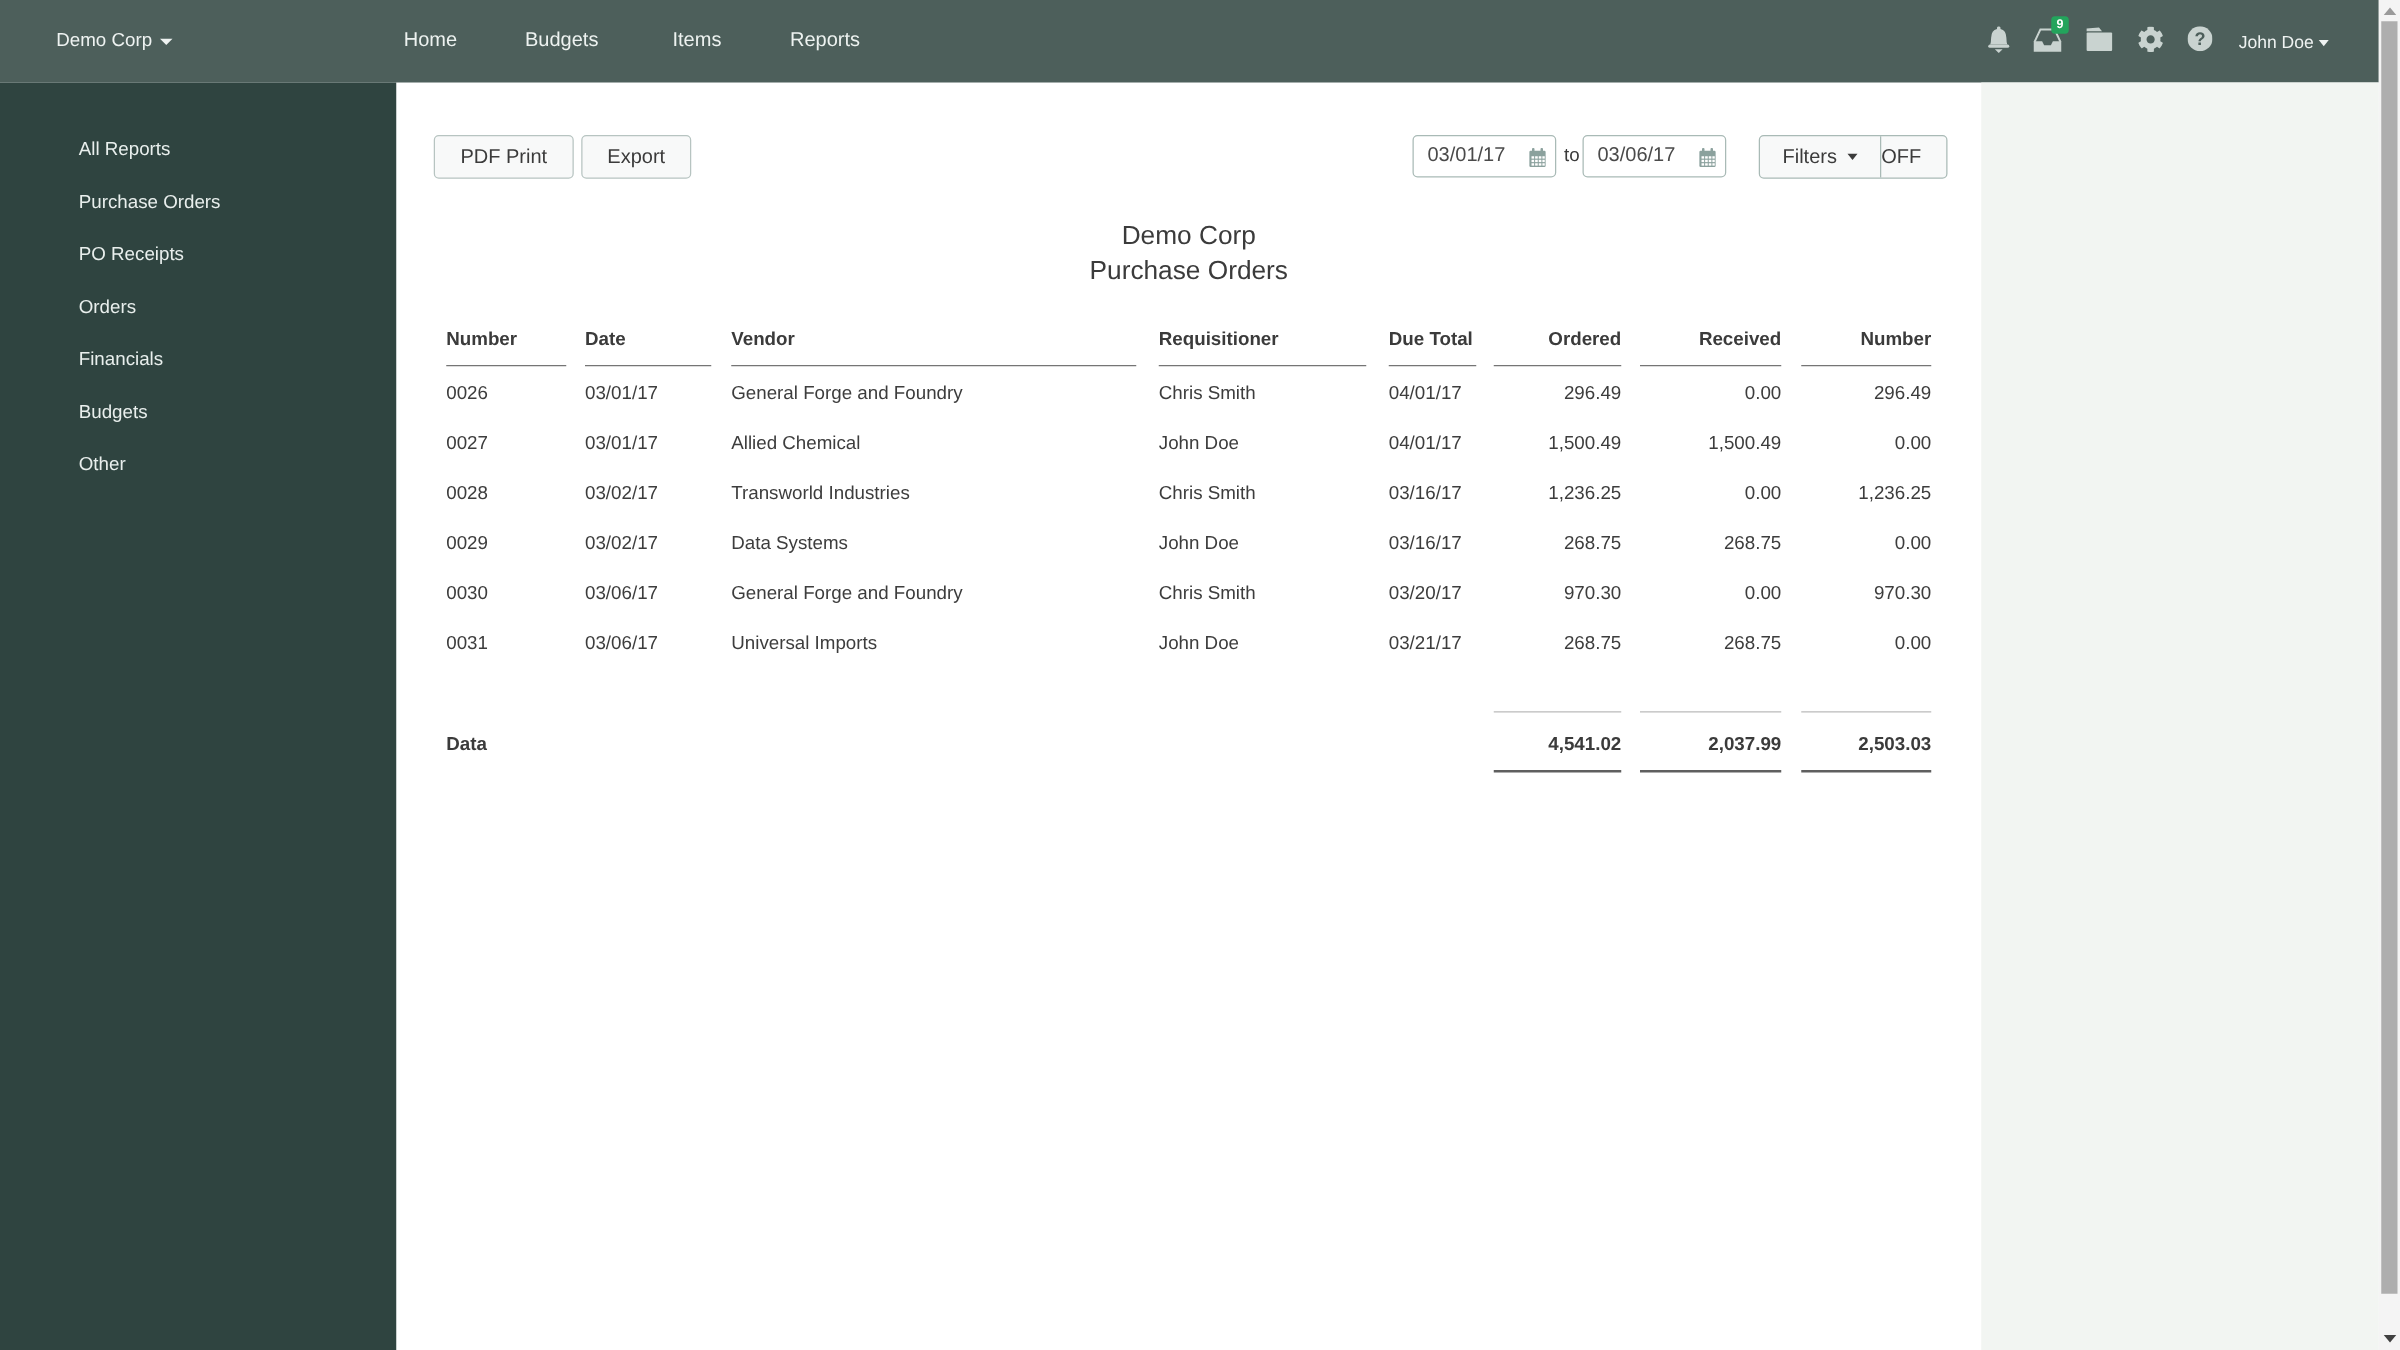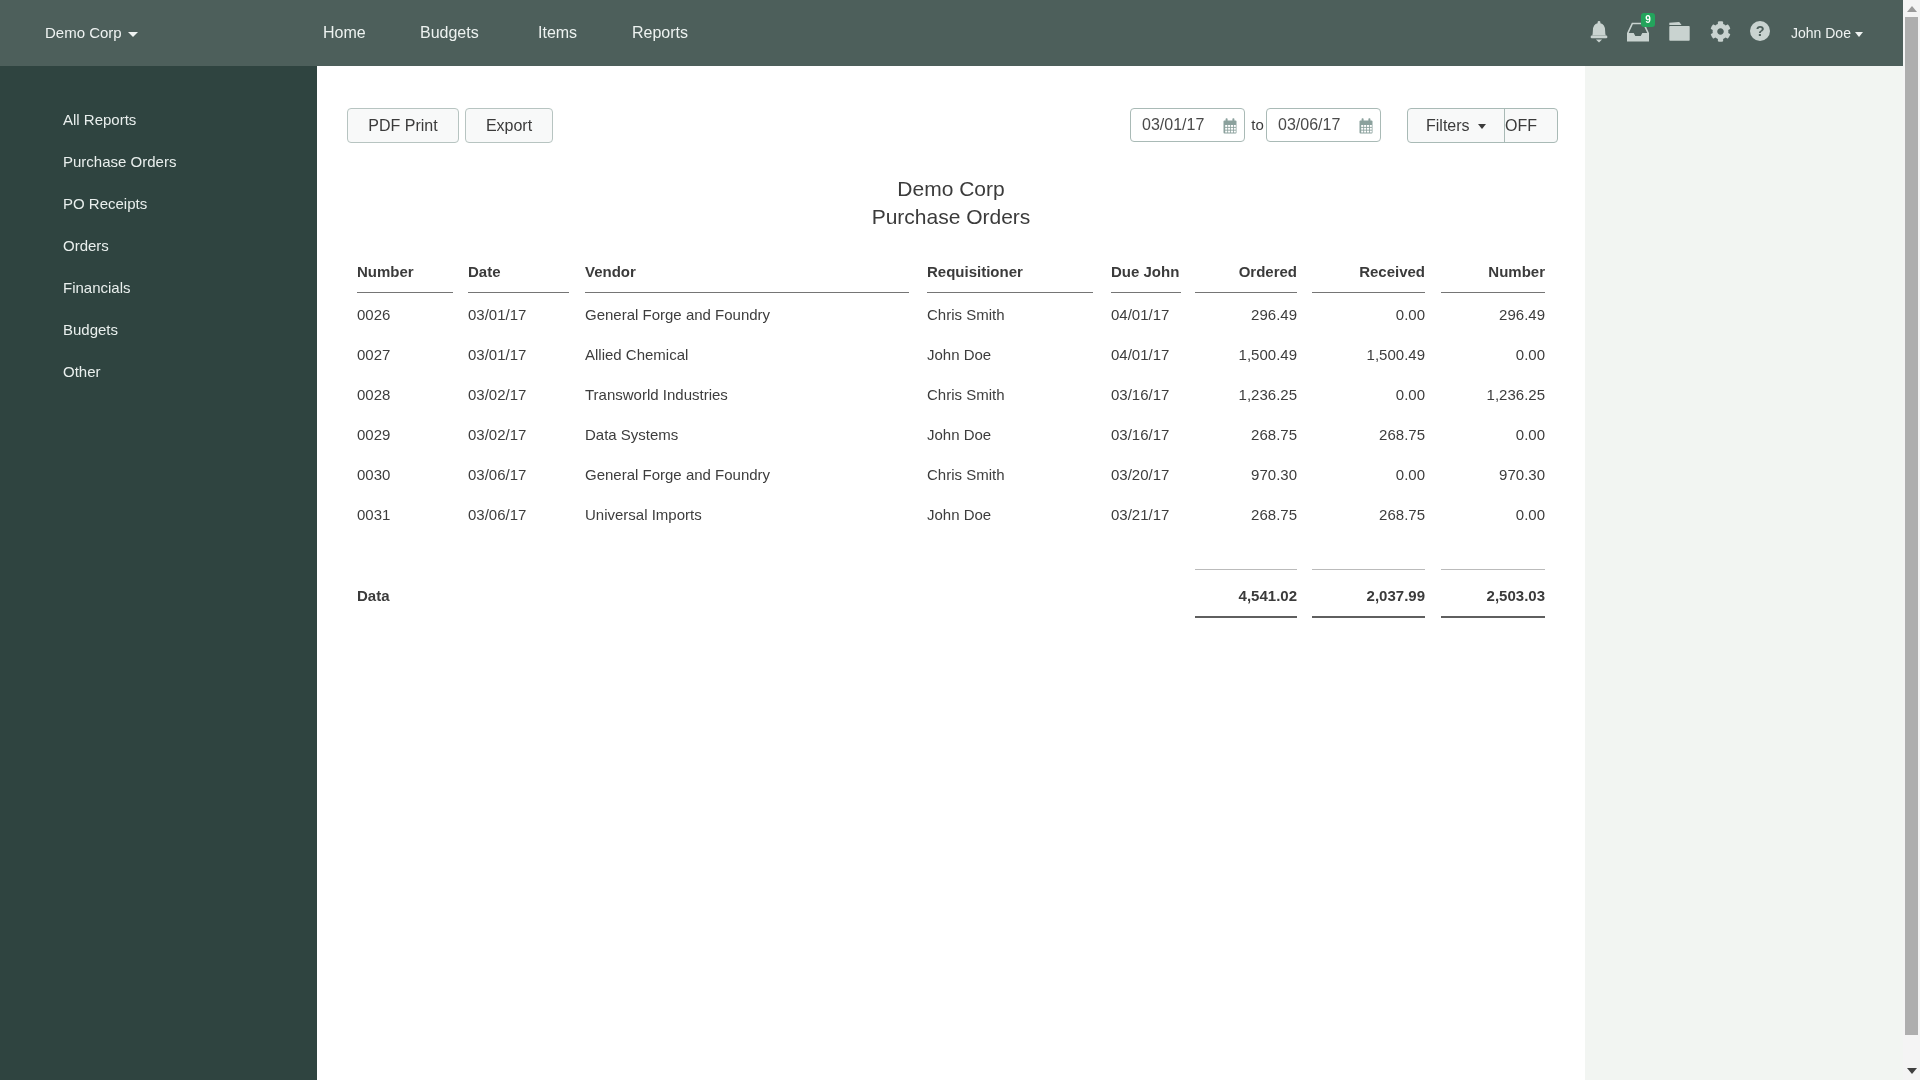--- a/index.html
+++ b/index.html
@@ -164,21 +164,21 @@
     <div class="off">OFF</div>
   </div>
 
 <div class="title" id="title1">Demo Corp</div>
 <div class="title" id="title2">Purchase Orders</div>
 
 <div class="cell hdr c1" style="top:263px;">Number</div>
 <div class="cell hdr c2" style="top:263px;">Date</div>
 <div class="cell hdr c3" style="top:263px;">Vendor</div>
 <div class="cell hdr c4" style="top:263px;">Requisitioner</div>
-<div class="cell hdr c5" style="top:263px;">Due John</div>
+<div class="cell hdr c5" style="top:263px;">Due Total</div>
 <div class="cell hdr c6" style="top:263px;">Ordered</div>
 <div class="cell hdr c7" style="top:263px;">Received</div>
 <div class="cell hdr c8" style="top:263px;">Number</div>
 <div class="hline" style="left:357px; width:96px;"></div>
 <div class="hline" style="left:468px; width:101px;"></div>
 <div class="hline" style="left:585px; width:324px;"></div>
 <div class="hline" style="left:927px; width:166px;"></div>
 <div class="hline" style="left:1111px; width:70px;"></div>
 <div class="hline" style="left:1195px; width:102px;"></div>
 <div class="hline" style="left:1312px; width:113px;"></div>

